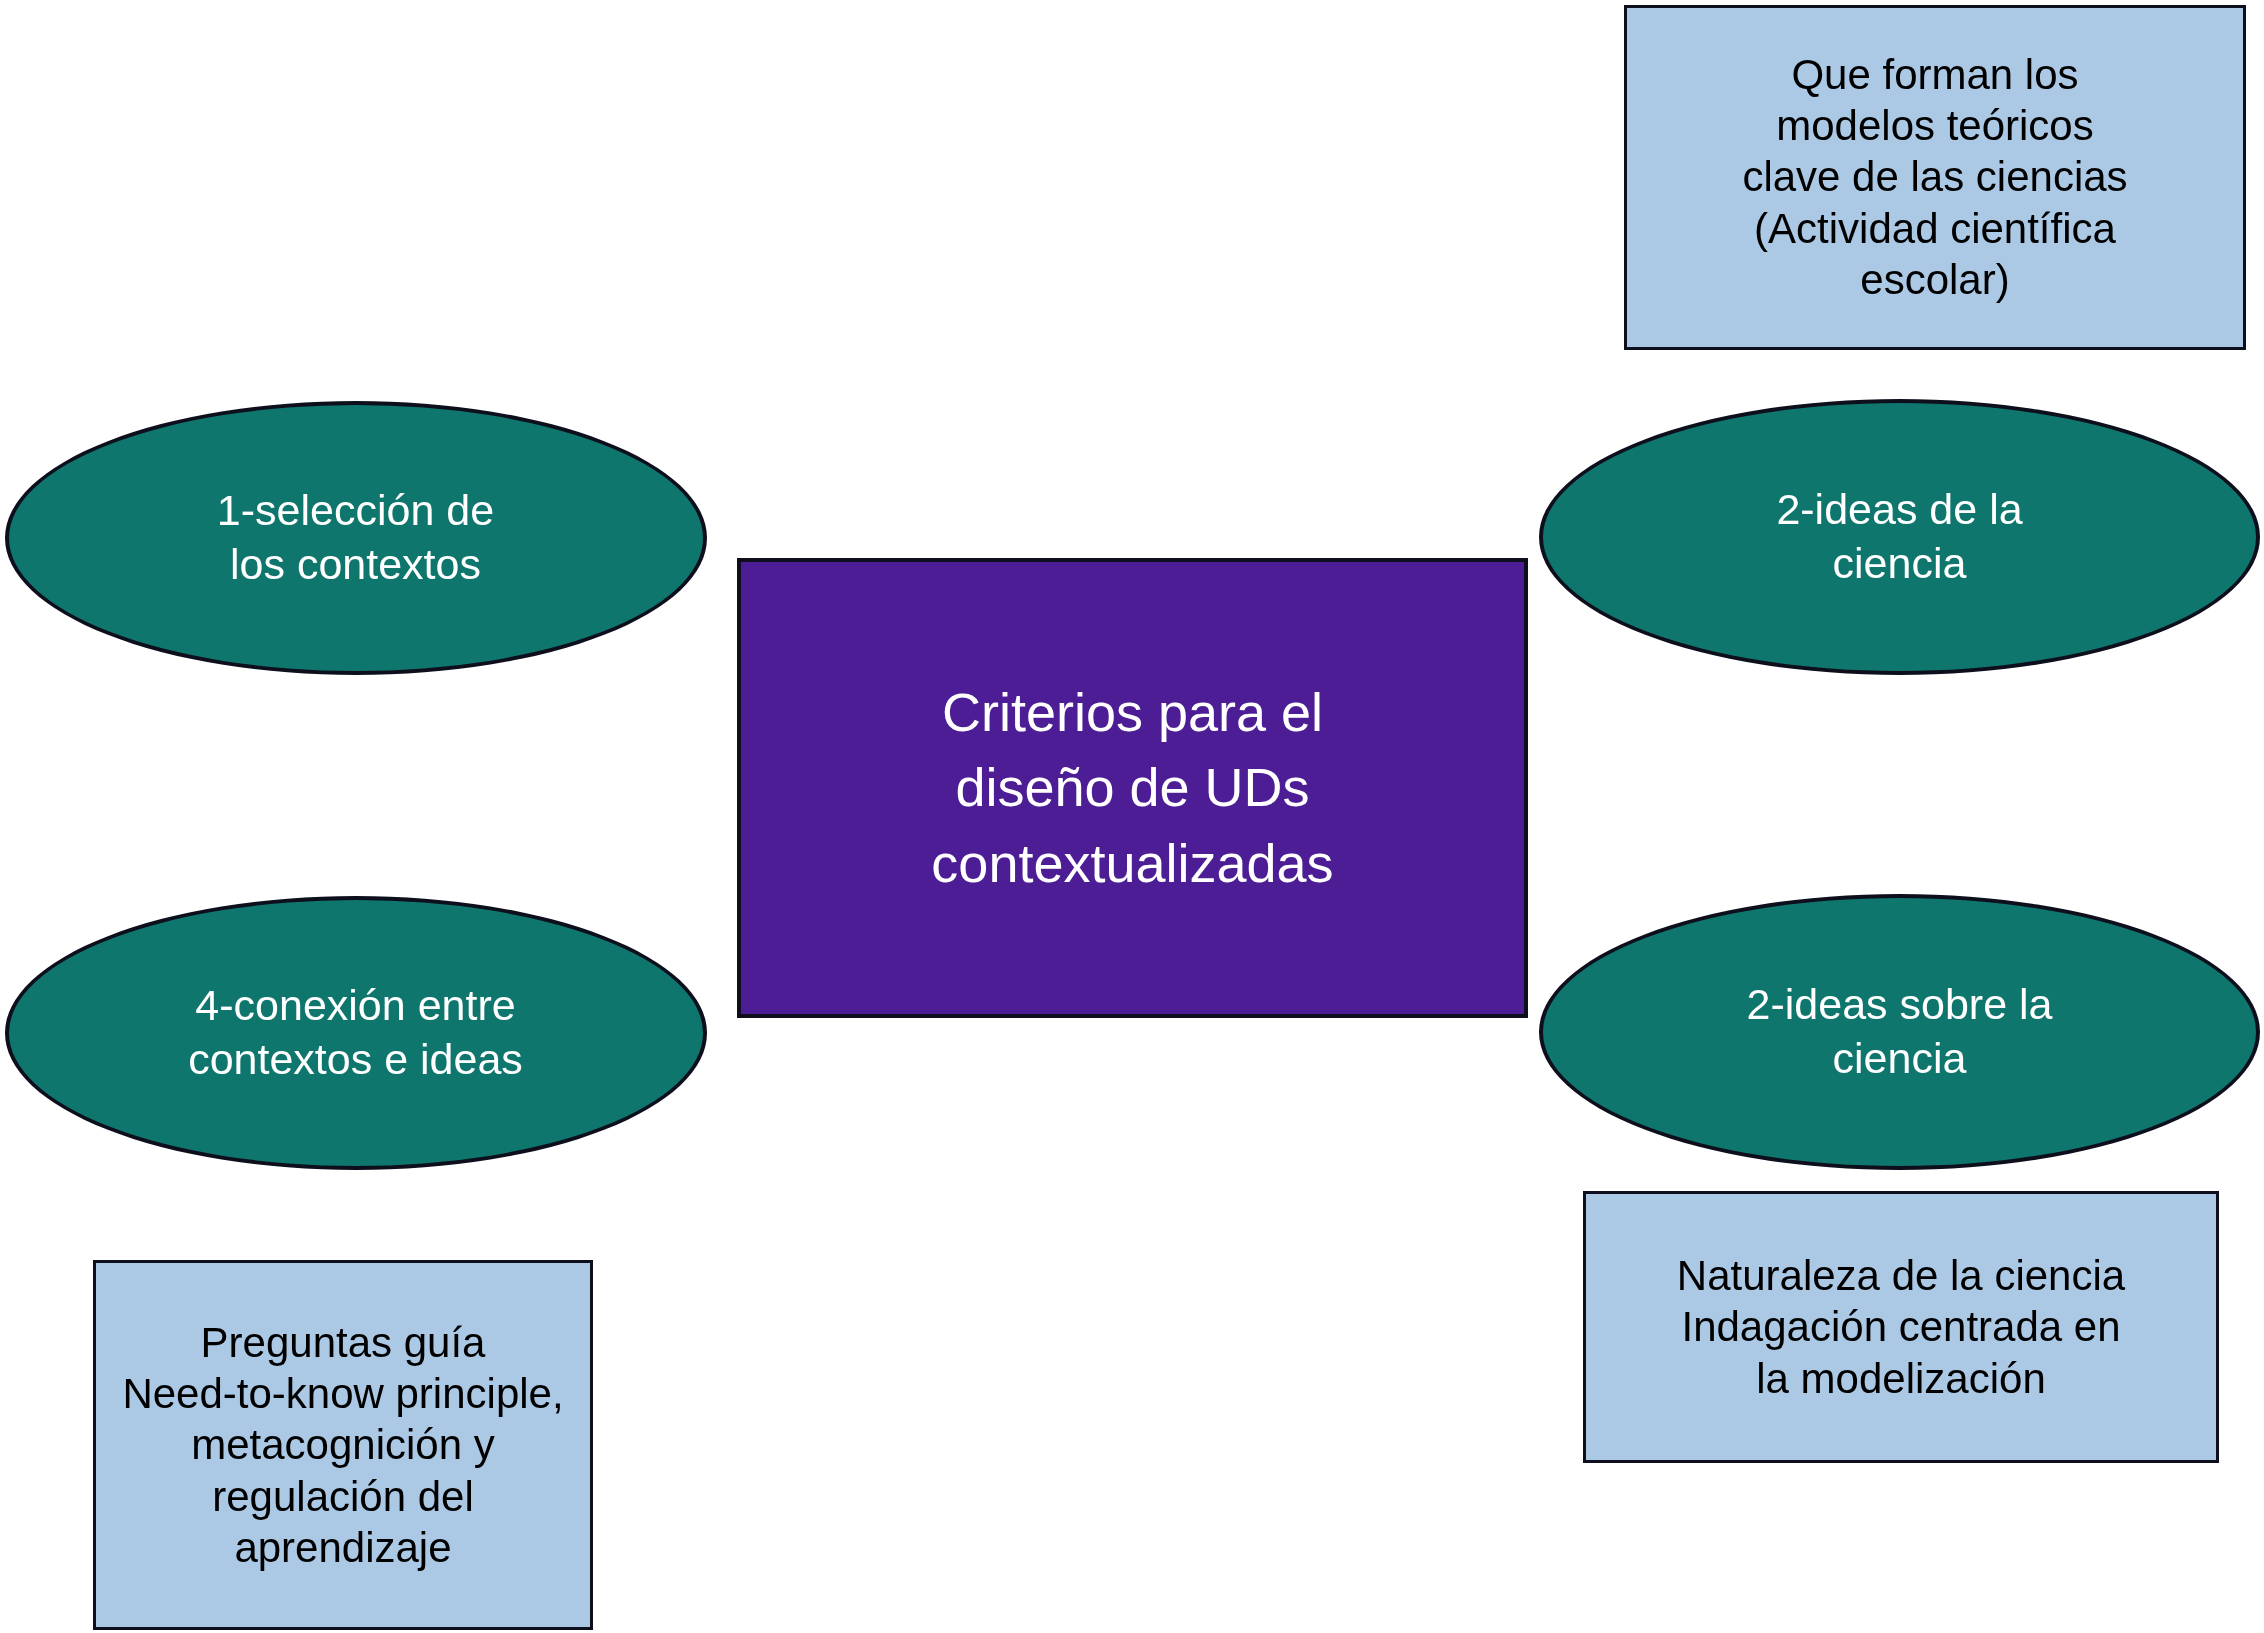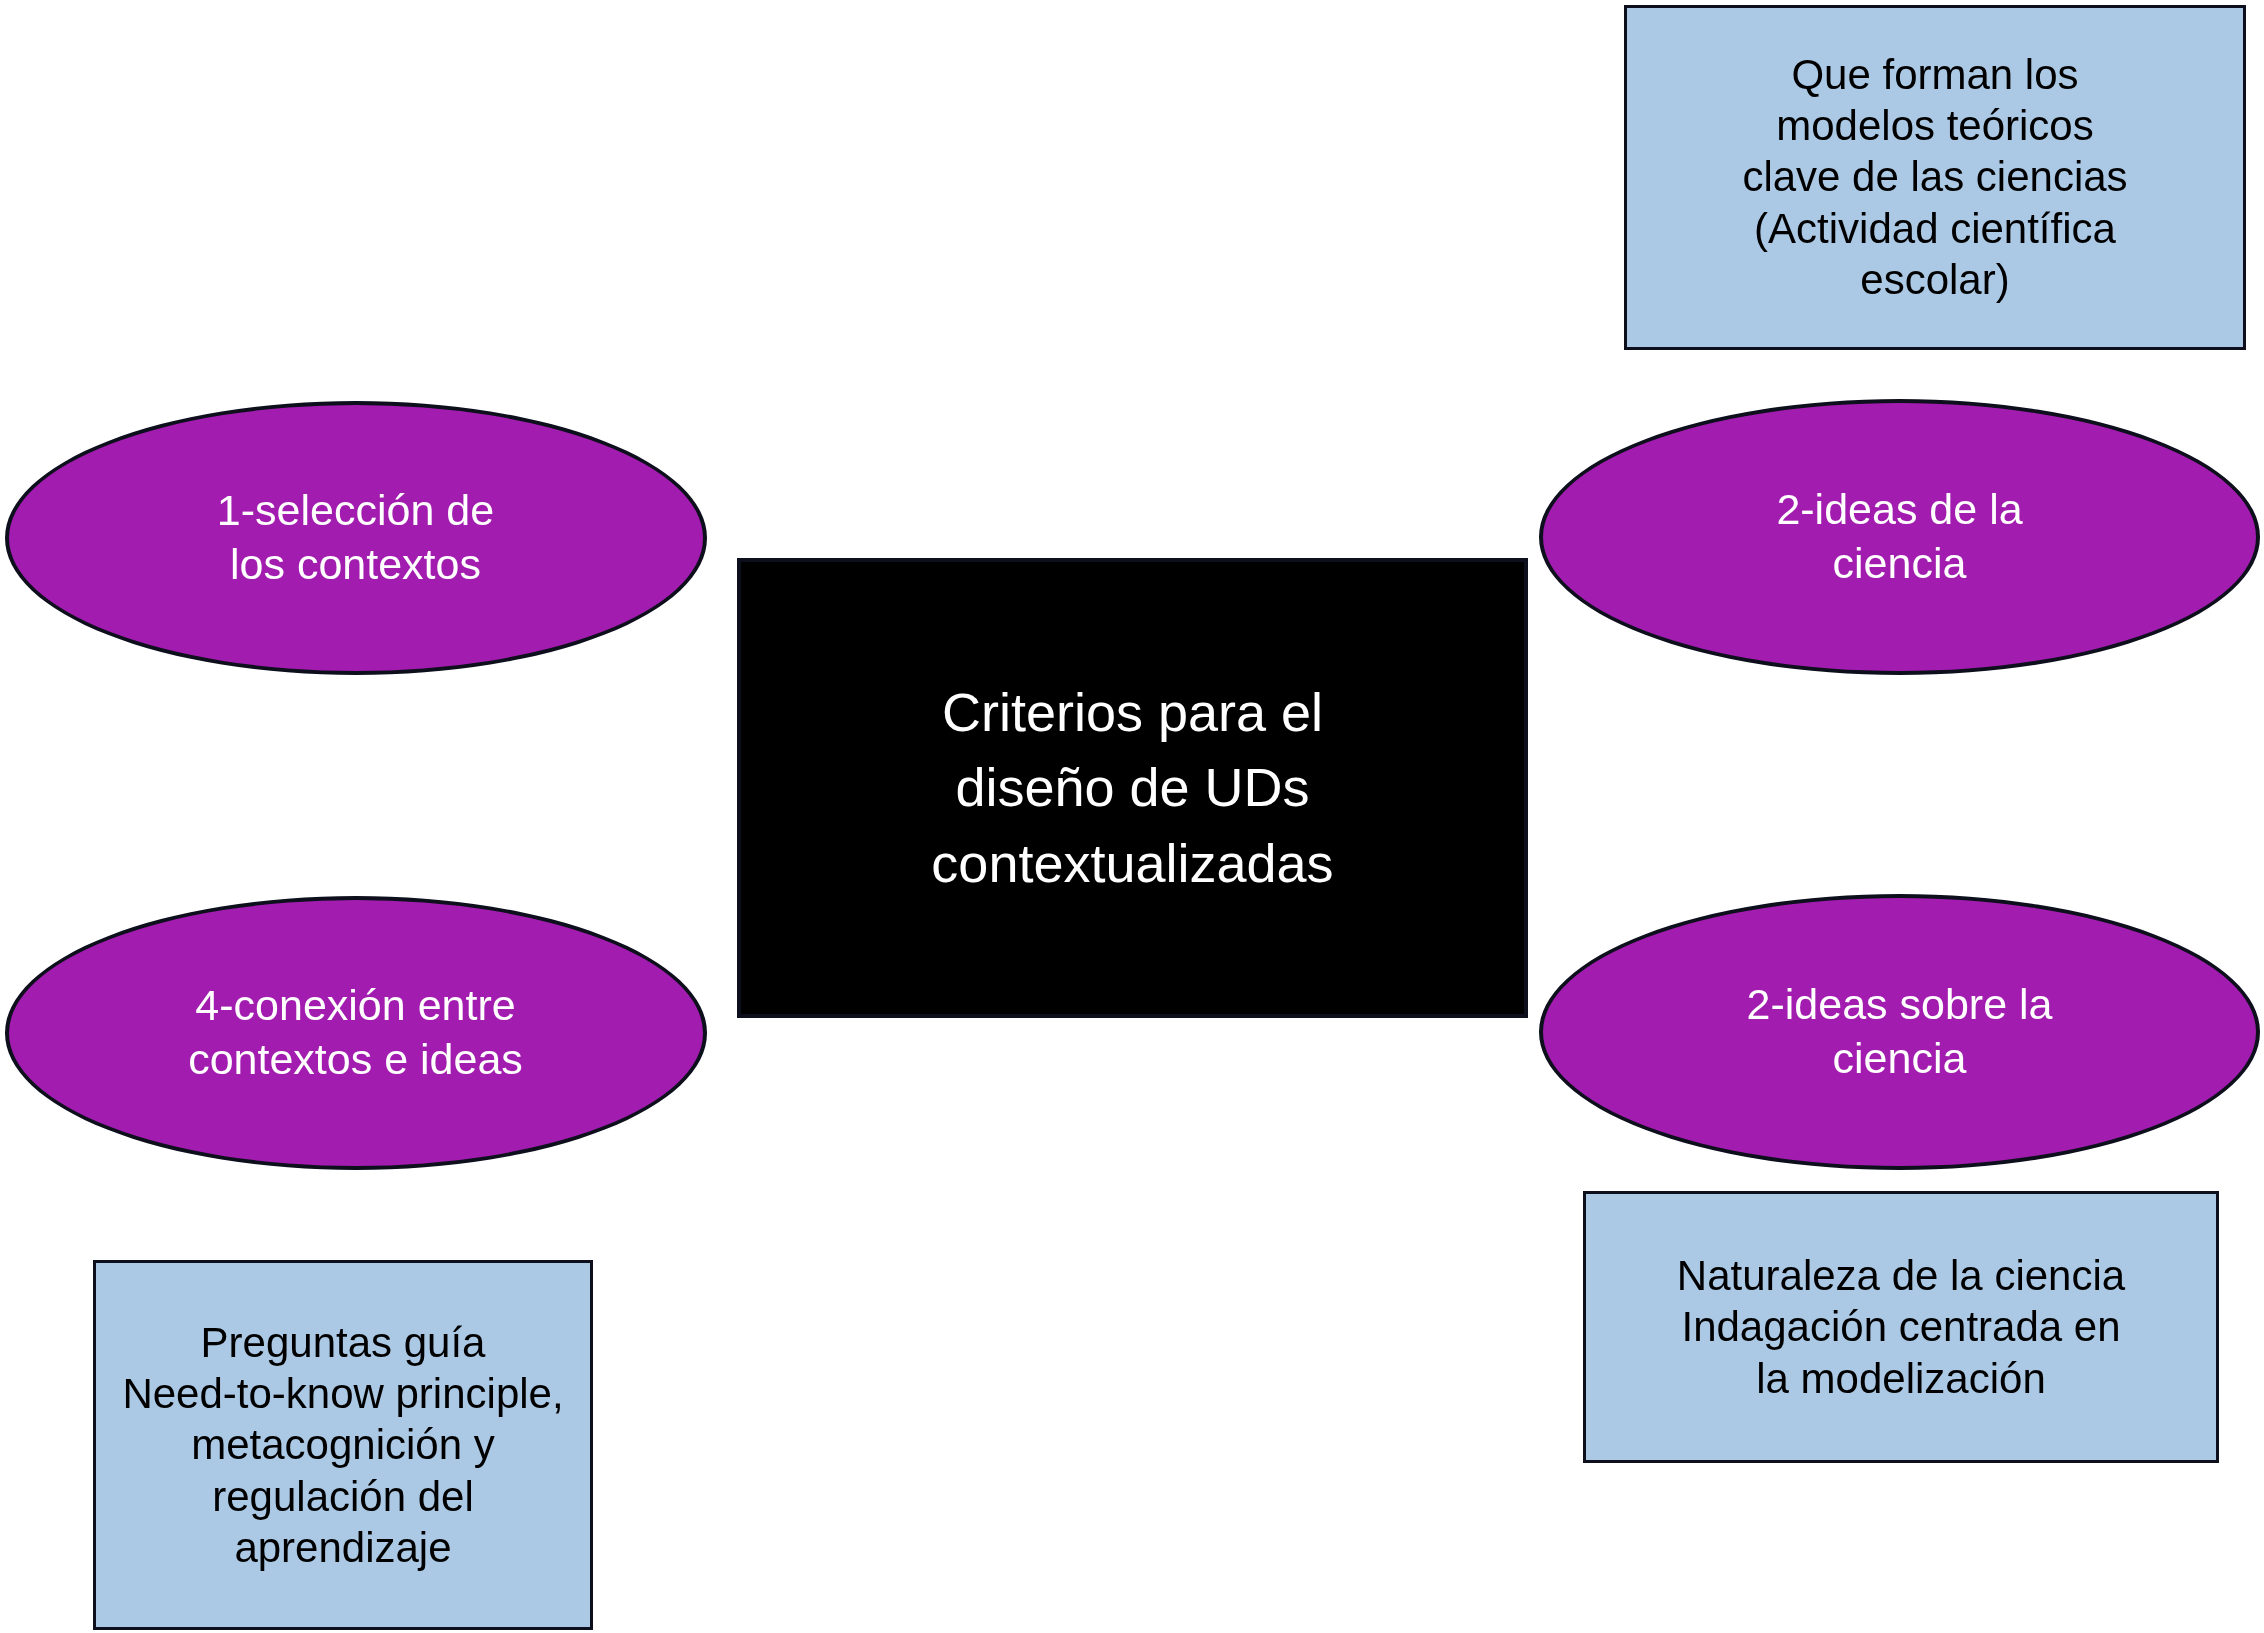--- a/index.html
+++ b/index.html
@@ -24,29 +24,29 @@
     text-align: center;
   }
   .label-box {
     background: #abc8e4;
     border: 3.6px solid #0d0f1c;
     color: #000000;
     font-size: 42px;
     line-height: 1.22;
   }
   .node-ellipse {
-    background: #a21caf;
+    background: #0f766e;
     border: 4.5px solid #0d0f1c;
     border-radius: 50%;
     color: #ffffff;
     font-size: 43px;
     line-height: 1.25;
   }
   .center-node {
-    background: #000000;
+    background: #4c1d95;
     border: 4.5px solid #0d0f1c;
     color: #ffffff;
     font-size: 54px;
     line-height: 1.4;
   }
   .txt {
     white-space: pre-line;
     display: block;
     width: 100%;
   }

